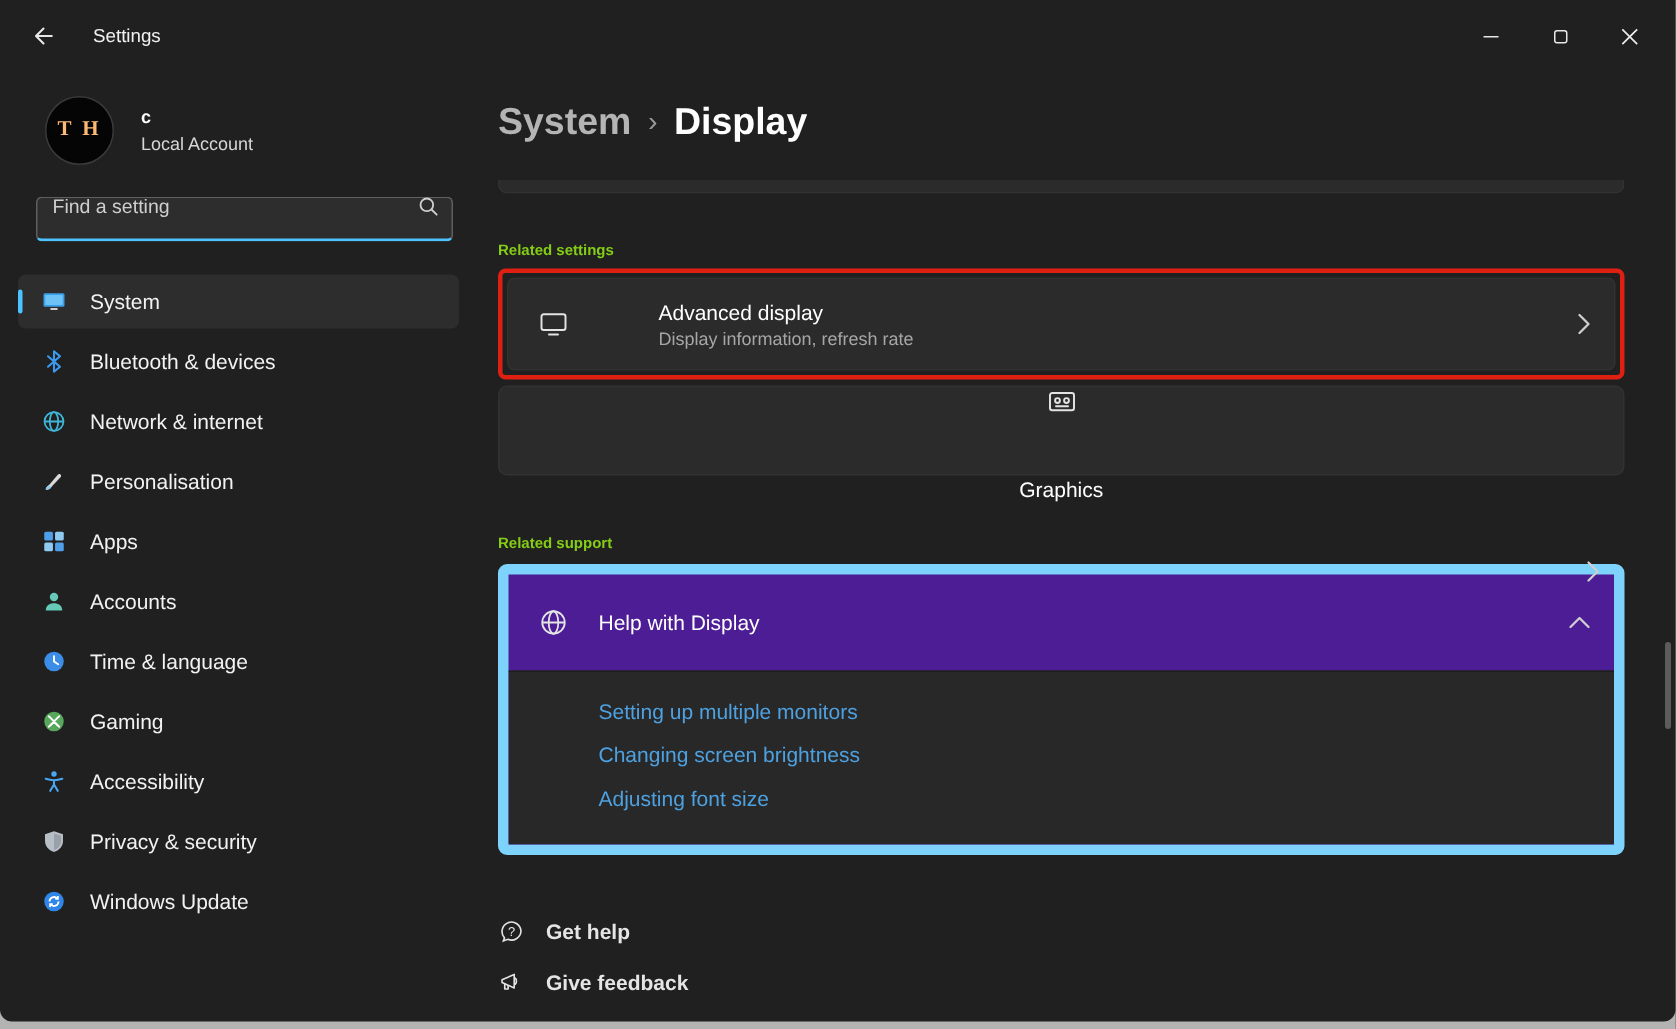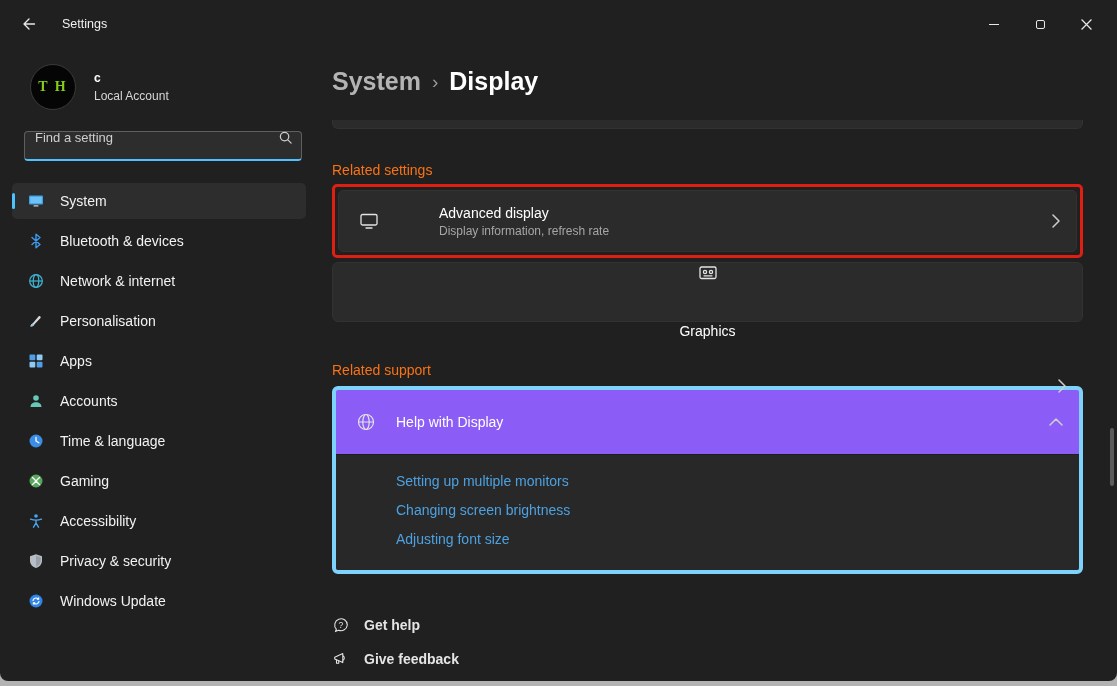--- a/index.html
+++ b/index.html
@@ -16,21 +16,21 @@
   .win-controls { margin-left:auto; display:flex; height:48px; margin-right:8px; }
   .win-btn { width:46px; height:48px; display:flex; align-items:center; justify-content:center; cursor:pointer; }
   .min-glyph { width:10px; height:1px; background:#e8e8e8; }
   .max-glyph { width:9px; height:9px; border:1px solid #e8e8e8; border-radius:2px; }
 
   
   .sidebar { position:absolute; top:48px; left:0; width:318px; bottom:0; }
   .account { display:flex; align-items:center; gap:18px; margin:16px 0 0 30px; }
   .avatar { width:46px; height:46px; border-radius:50%; background:#050505; border:1px solid #3a3a3a;
             display:flex; align-items:center; justify-content:center;
-            font-family:"Liberation Serif", serif; font-weight:700; font-size:14px; letter-spacing:2px; color:#84cc16; }
+            font-family:"Liberation Serif", serif; font-weight:700; font-size:14px; letter-spacing:2px; color:#fdba74; }
   .account-name { font-size:12px; font-weight:700; color:#fff; }
   .account-type { font-size:12px; color:#d6d6d6; margin-top:4px; }
   .search-box { margin:21px 0 0 24px; width:278px; height:30px; background:#2d2d2d;
                 border:1px solid #5f5f5f; border-bottom:2px solid #4cc2ff; border-radius:4px;
                 display:flex; align-items:center; padding:0 8px 16px 10px; }
   .search-box input { flex:1; background:transparent; border:none; outline:none;
                       color:#fff; font-size:13px; font-family:inherit; }
   .search-box input::placeholder { color:#cfcfcf; }
   .nav { margin-top:22px; padding:0 12px; }
   .nav-item { position:relative; display:flex; align-items:center; gap:16px; height:36px;
@@ -44,35 +44,35 @@
   
   .main { position:absolute; top:48px; left:318px; right:0; bottom:0;
           padding:0 34px 0 14px; overflow:hidden; }
   .breadcrumb { display:flex; align-items:center; gap:11px; margin-top:18px; height:30px; }
   .crumb-parent { font-size:25px; font-weight:600; color:#b4b4b4; cursor:pointer; }
   .crumb-sep { font-size:19px; color:#9a9a9a; padding-top:2px; }
   .crumb-current { font-size:25px; font-weight:700; color:#ffffff; }
 
   .sliver { margin-top:24px; height:9px; background:#2b2b2b; border:1px solid #323232;
             border-top:none; border-radius:0 0 6px 6px; }
-  .section-label { margin-top:33px; font-size:14px; font-weight:400; color:#f97316; }
+  .section-label { margin-top:33px; font-size:10px; font-weight:700; color:#84cc16; }
 
   .card { background:#2b2b2b; border:1px solid #323232; border-radius:6px;
           display:flex; align-items:center; cursor:pointer;gap:40px; }
   .card-icon { width:60px; display:flex; align-items:center; justify-content:center; }
   .card-icon svg { width:20px; height:20px; }
   .card-title { font-size:14px; color:#fff; }
   .card-sub { font-size:12px; color:#a6a6a6; margin-top:3px; }
   .card-chevron { margin-left:auto; margin-right:16px; display:flex; align-items:center; }
 
   .red-wrap { margin-top:6px; border:3px solid #de1f12; border-radius:5px; padding:3px; }
   .card.advanced { height:62px; border-radius:5px; }
   .card.graphics { margin-top:4px; height:60px;flex-direction:column; }
 
-  .expander { margin-top:8px; background:#8b5cf6; border:4px solid #7dd3fc; border-radius:6px;
+  .expander { margin-top:8px; background:#4c1d95; border:7px solid #7dd3fc; border-radius:6px;
               overflow:hidden; }
   .expander-head { height:64px; display:flex; align-items:center; cursor:pointer; }
   .expander-body { border-top:1px solid #1e1e1e; background:#282828; padding:12px 0 16px 60px; }
   .help-link { display:block; font-size:14px; line-height:29px; color:#4da1e0;
                text-decoration:none; cursor:pointer; width:fit-content; }
 
   .footer { margin-top:36px; }
   .footer-row { display:flex; align-items:center; gap:14px; height:30px; margin-bottom:4px;
                 cursor:pointer; width:fit-content; }
   .footer-row svg { width:18px; height:18px; }

